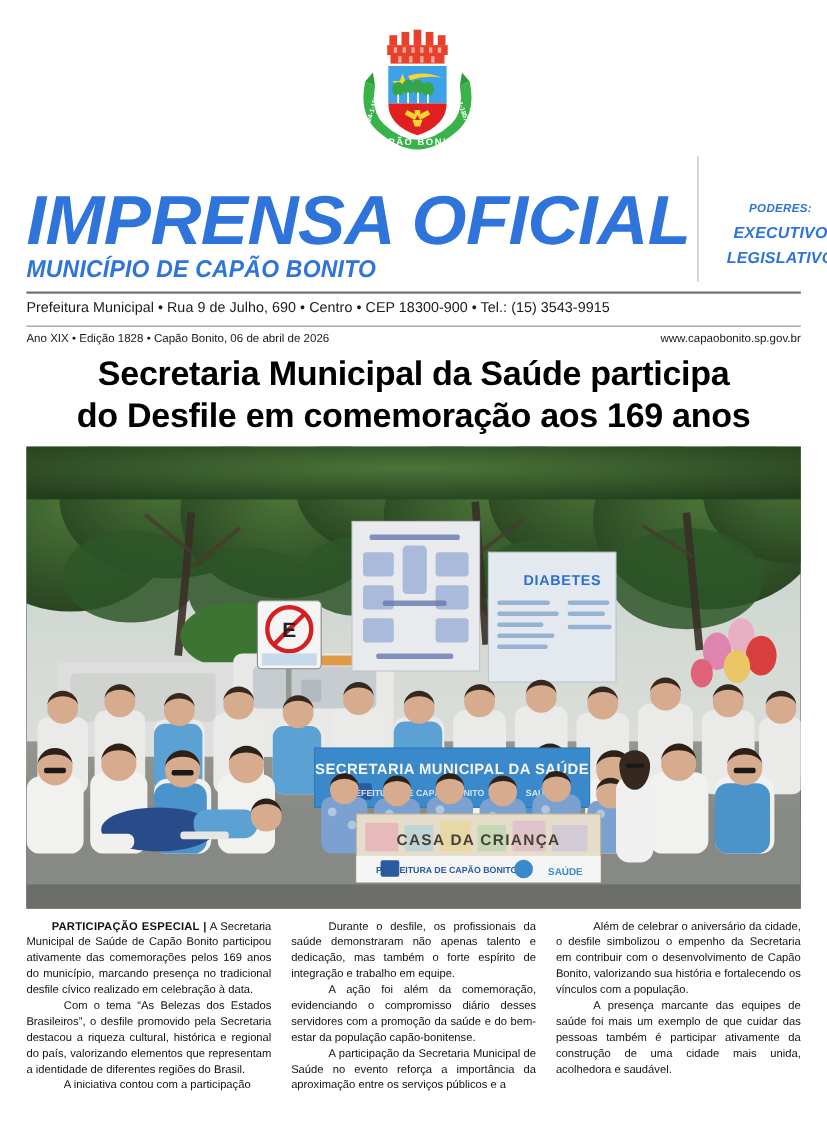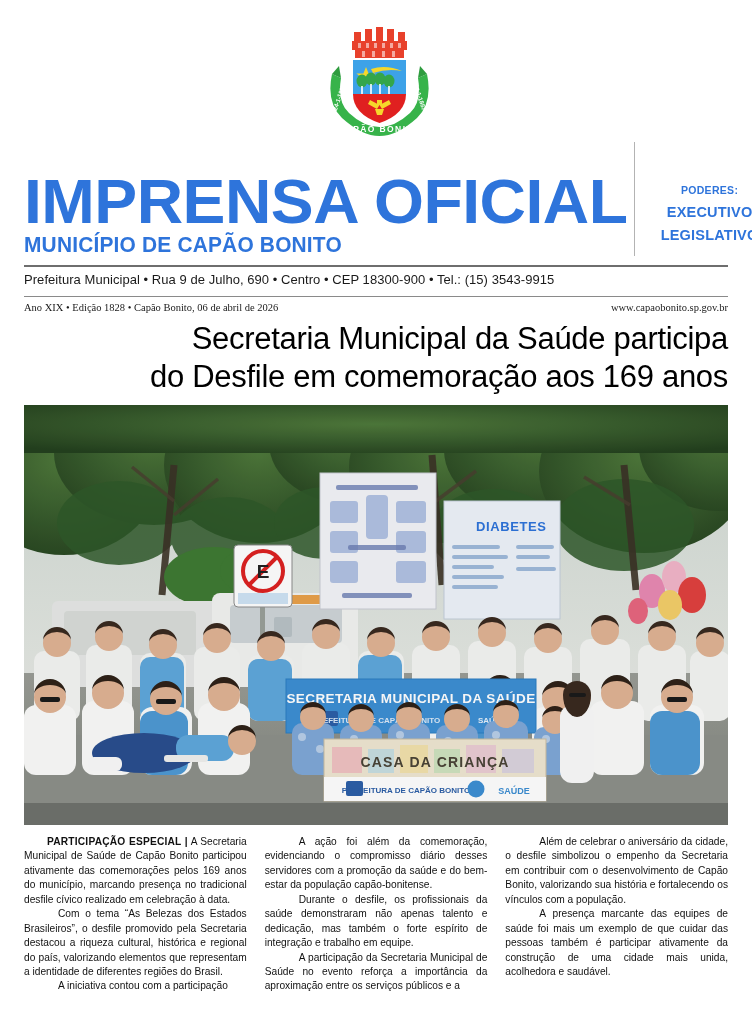--- a/index.html
+++ b/index.html
@@ -39,20 +39,21 @@
   .crest {
     width: 108px;
     height: 116px;
     position: relative;
   }
 
   .masthead-row {
     display: flex;
     align-items: flex-end;
     margin-top: 2px;
+    font-style: italic;
   }
   .masthead-left {
     flex: 0 0 546px;
   }
   .brand-title {
     font-family: "Liberation Sans Narrow", "Liberation Sans", sans-serif;
     font-weight: bold;
     font-size: 63px;
     line-height: 0.92;
     letter-spacing: -0.5px;
@@ -115,28 +116,27 @@
     color: #1a1a1a;
     letter-spacing: 0.05px;
   }
   .edition-row {
     display: flex;
     justify-content: space-between;
     align-items: baseline;
     font-size: 10.5px;
     padding: 5px 0 0 0;
     color: #1a1a1a;
-    font-family: Liberation Serif, serif;
   }
 
   
   .headline {
-    text-align: right;
+    text-align: center;
     font-size: 31px;
-    font-weight: normal;
+    font-weight: bold;
     line-height: 1.22;
     letter-spacing: -0.3px;
     margin: 7px 0 0 0;
     color: #000;
   }
 
   
   .photo {
     position: relative;
     width: 704px;
@@ -586,22 +586,22 @@
 
   <div class="columns">
 
     <div class="col">
       <p class="lead"><span class="kicker">PARTICIPAÇÃO ESPECIAL  |</span><span> A Secretaria Municipal de Saúde de Capão Bonito participou ativamente das comemorações pelos 169 anos do município, marcando presença no tradicional desfile cívico realizado em celebração à data.</span></p>
       <p>Com o tema “As Belezas dos Estados Brasileiros”, o desfile promovido pela Secretaria destacou a riqueza cultural, histórica e regional do país, valorizando elementos que representam a identidade de diferentes regiões do Brasil.</p>
       <p>A iniciativa contou com a participação</p>
     </div>
 
     <div class="col">
+      <p>Durante o desfile, os profissionais da saúde demonstraram não apenas talento e dedicação, mas também o forte espírito de integração e trabalho em equipe.</p>
       <p>A ação foi além da comemoração, evidenciando o compromisso diário desses servidores com a promoção da saúde e do bem-estar da população capão-bonitense.</p>
-      <p>Durante o desfile, os profissionais da saúde demonstraram não apenas talento e dedicação, mas também o forte espírito de integração e trabalho em equipe.</p>
       <p>A participação da Secretaria Municipal de Saúde no evento reforça a importância da aproximação entre os serviços públicos e a</p>
     </div>
 
     <div class="col">
       <p>Além de celebrar o aniversário da cidade, o desfile simbolizou o empenho da Secretaria em contribuir com o desenvolvimento de Capão Bonito, valorizando sua história e fortalecendo os vínculos com a população.</p>
       <p>A presença marcante das equipes de saúde foi mais um exemplo de que cuidar das pessoas também é participar ativamente da construção de uma cidade mais unida, acolhedora e saudável.</p>
     </div>
 
   </div>
 

